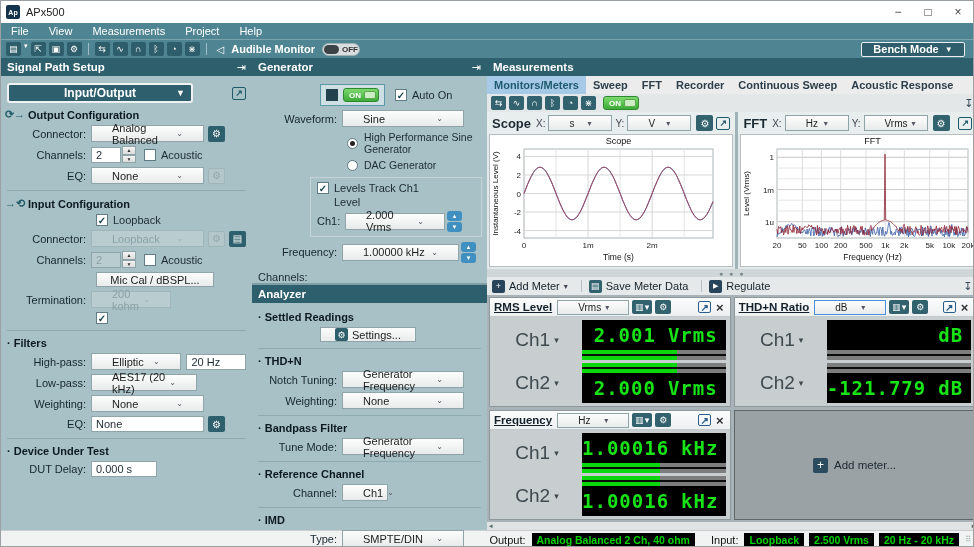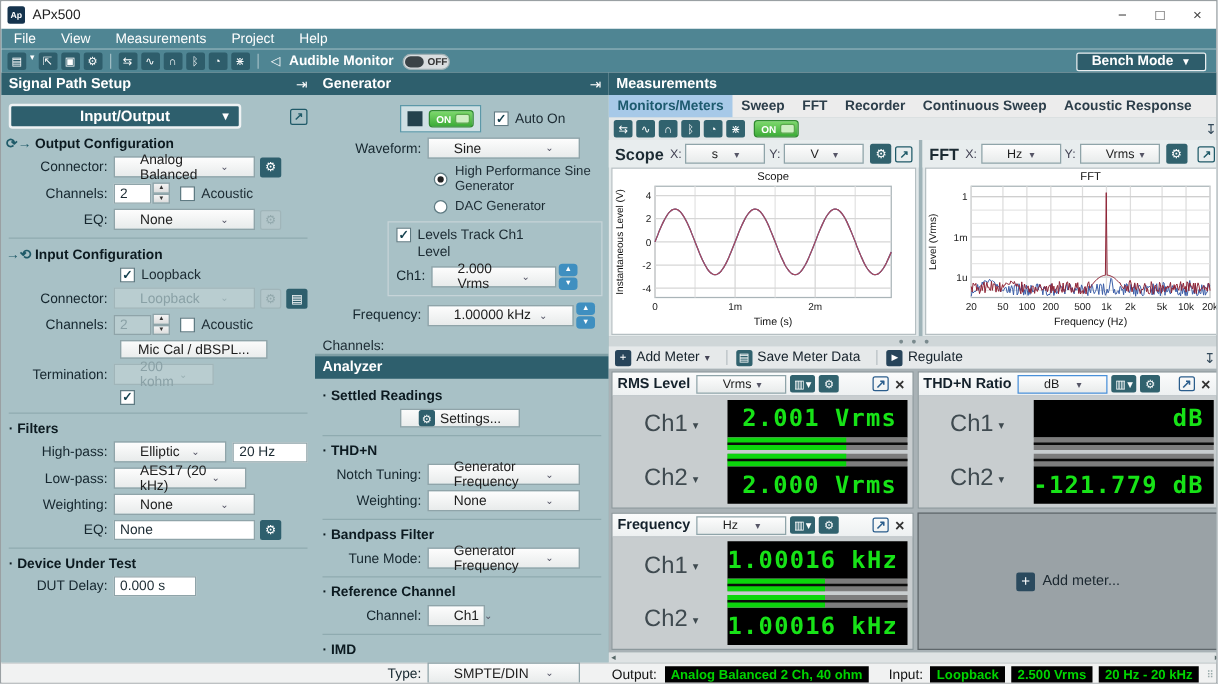--- a/index.html
+++ b/index.html
@@ -121,21 +121,21 @@
   .metertb .grp { display:flex; align-items:center; gap:4px; padding-right:6px; }
 
   .metersarea { flex:1; background:#a9b2b6; padding:2px; display:grid; grid-template-columns:1fr 1fr;
                 grid-template-rows:1fr 1fr; gap:3px; }
   .hscroll { height:8px; background:#dfe3e4; display:flex; align-items:center; justify-content:space-between;
              padding:0 2px; color:#566; font-size:7px; flex:none; }
 
   .mcard { background:#c8cdcf; border:1px solid #8c989c; display:flex; flex-direction:column; overflow:hidden; }
   .mhead { height:19px; background:linear-gradient(#fbfcfc,#edf0f1); display:flex; align-items:center; gap:3px;
            padding:0 4px; flex:none; border-bottom:1px solid #c3cacd; }
-  .mhead .mtitle { font-weight:bold; font-size:11.5px; color:#14212b; margin-right:2px; }
+  .mhead .mtitle { font-weight:bold; font-size:11.5px; color:#14212b; margin-right:2px;text-decoration:underline; }
   .mhead .dd { height:15px; width:72px; font-size:10px; }
   .mhead .dd.focus { border:1px solid #4a90d9; }
   .mhead .ico { width:20px; height:14px; background:#31626e; border-radius:2px; color:#fff; font-size:9px;
                 display:flex; align-items:center; justify-content:center; gap:1px; }
   .mhead .ico.sq { width:16px; }
   .mhead .pop { margin-left:auto; color:#2a5d8c; font-weight:bold; font-size:10px; border:1.5px solid #2a5d8c;
                 border-radius:2px; width:13px; height:12px; display:flex; align-items:center; justify-content:center; }
   .mhead .cls { color:#333; font-size:13px; font-weight:bold; padding:0 2px; }
   .mbody { flex:1; display:grid; grid-template-columns:86px 1fr; grid-template-rows:30px 10px 3px 10px 30px;
            padding:3px 4px; column-gap:2px; }

